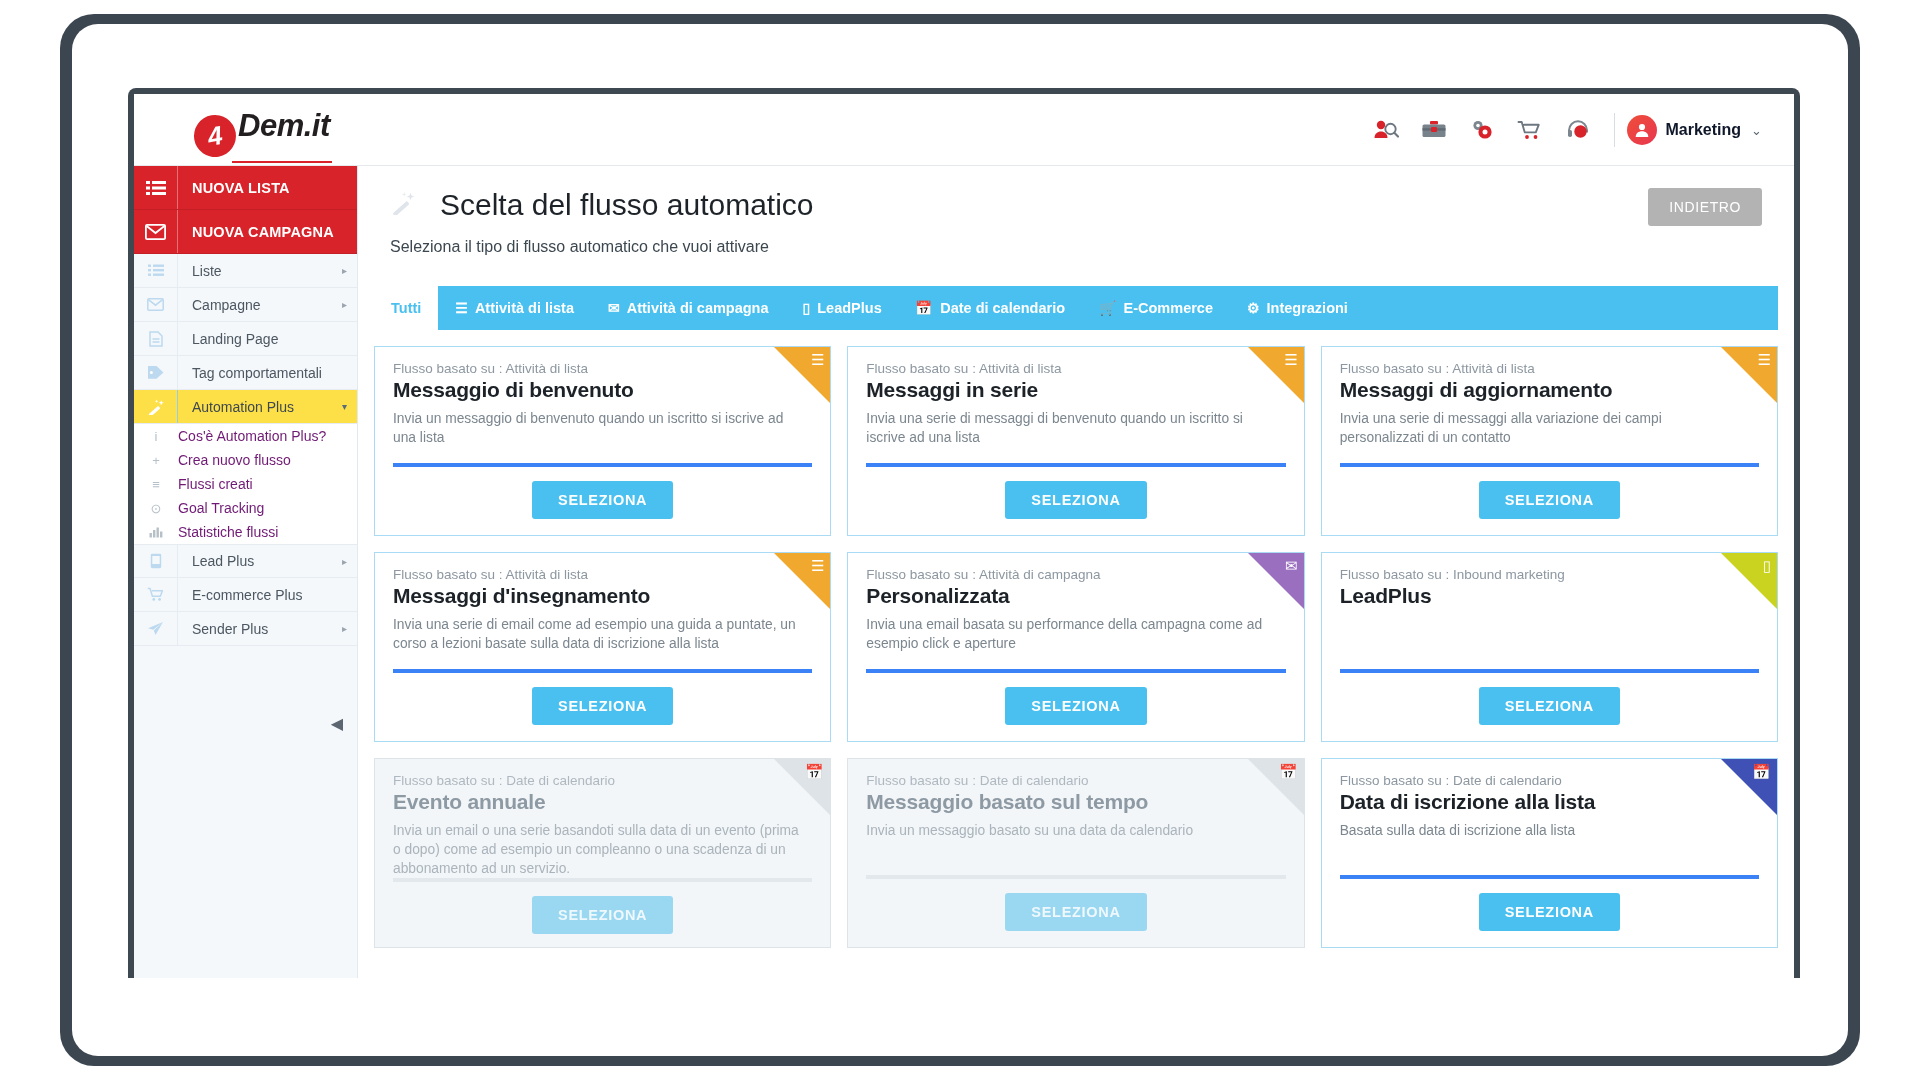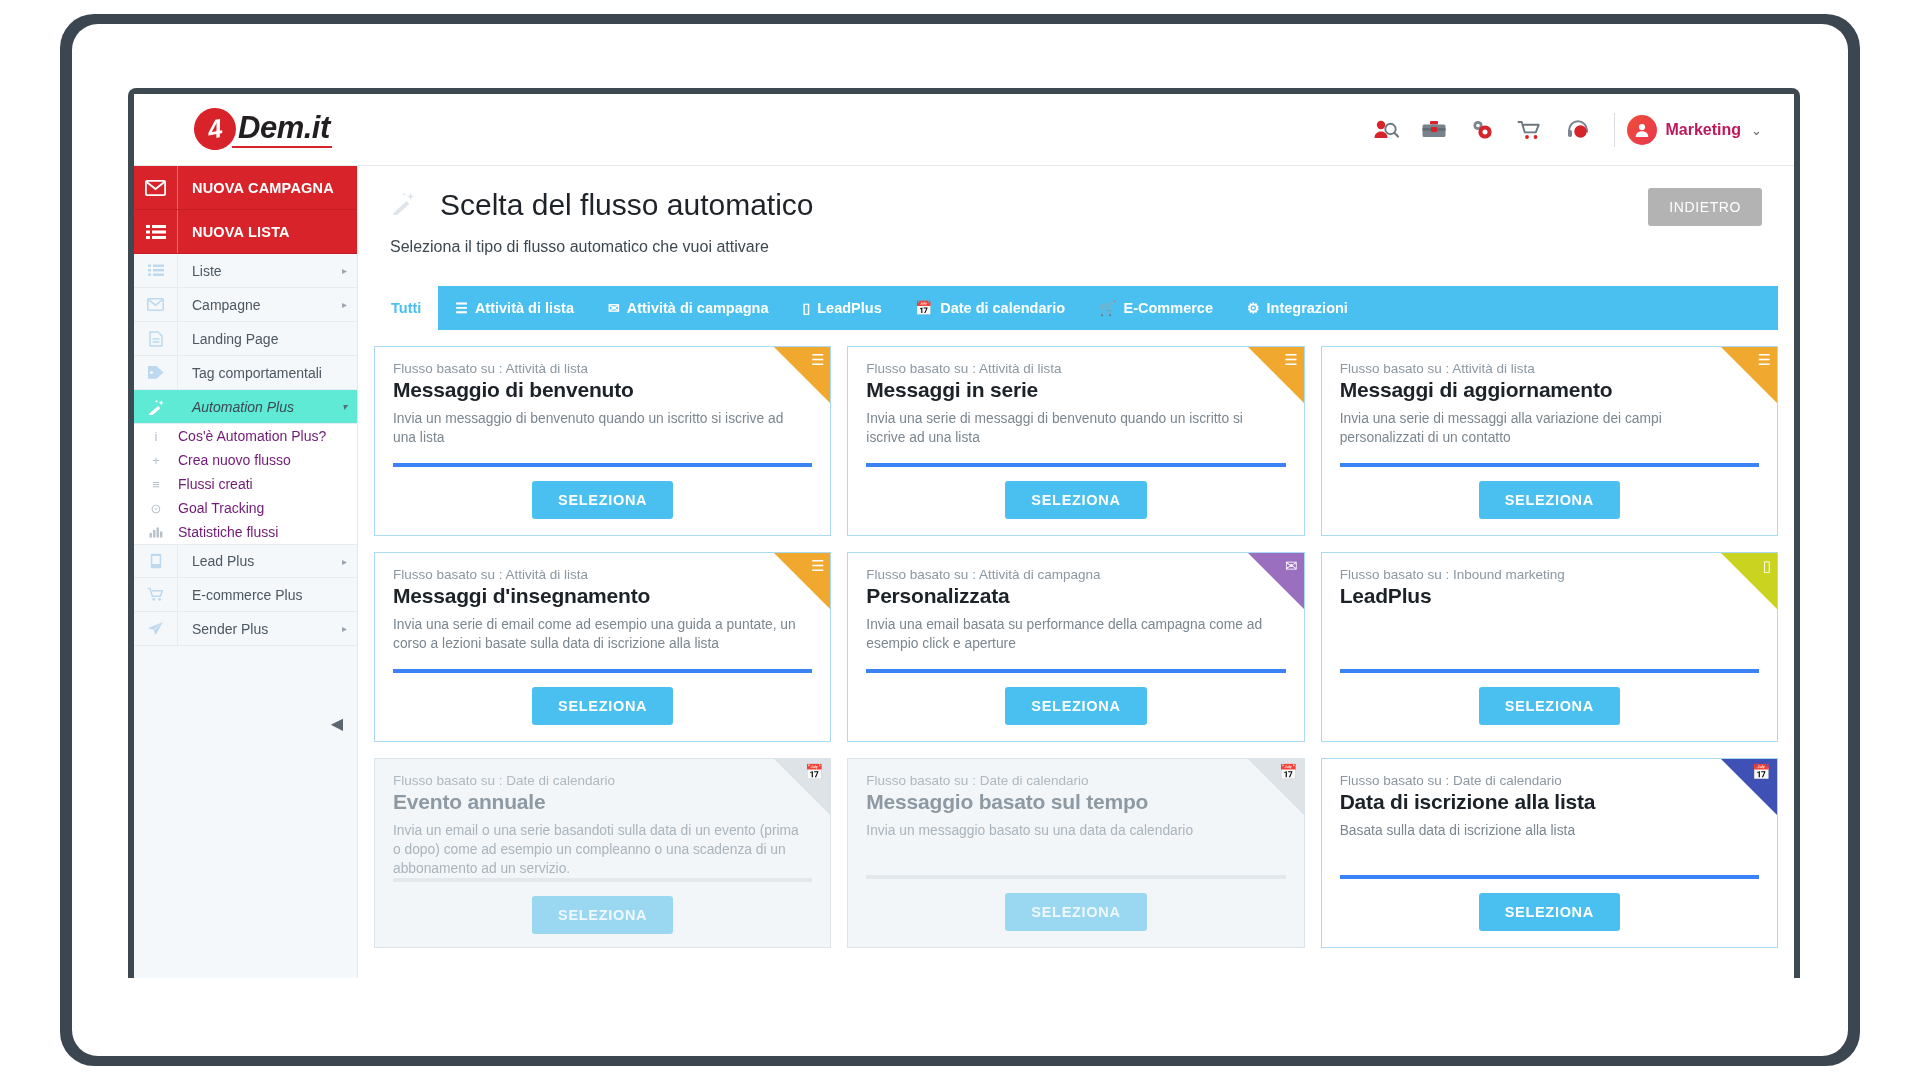--- a/index.html
+++ b/index.html
@@ -56,42 +56,42 @@
     display: flex; align-items: center; justify-content: center;
     font-weight: bold; font-size: 26px; font-style: italic;
     font-family: "Liberation Sans", sans-serif;
     transform: rotate(-10deg);
     margin-right: -4px;
   }
   .logo-word {
     font-size: 31px; font-style: italic; font-weight: bold;
     color: #231f20; letter-spacing: -0.5px;
     border-bottom: 2px solid #d8232a;
-    padding: 0 2px 0 6px;
+    padding: 0 2px 17px 6px;
   }
 
   #topbar-actions {
     position: absolute; right: 24px; top: 16px;
     display: flex; align-items: center; gap: 0px;
   }
   .tb-icon {
     width: 48px; height: 40px;
     display: flex; align-items: center; justify-content: center;
     cursor: pointer;
   }
   .tb-sep {
     width: 1px; height: 34px; background: #d9dde1; margin: 0 12px;
   }
   #user-chip { display: flex; align-items: center; gap: 9px; cursor: pointer; padding-right: 8px; }
   #user-avatar {
     width: 30px; height: 30px; border-radius: 50%;
     background: linear-gradient(135deg, #ef4e3a, #e8364f);
     display: flex; align-items: center; justify-content: center;
   }
-  #user-name { font-size: 16px; color: #be185d; font-weight: 600; }
+  #user-name { font-size: 16px; color: #0f172a; font-weight: 600; }
   .caret-dn { color: #5b6670; font-size: 13px; margin-left: 1px; }
 
   
   #sidebar {
     position: absolute; left: 0; top: 72px; width: 224px; height: 812px;
     background: #f4f8fb;
     border-right: 1px solid #e3e9ee;
   }
   .nav-primary {
     display: flex; align-items: stretch; height: 44px;
@@ -118,21 +118,21 @@
     color: #bcd9ef;
   }
   .nav-item .ni-label {
     display: flex; align-items: center; padding-left: 14px;
     font-size: 14px; color: #4c5761;
   }
   .nav-item .ni-arrow {
     position: absolute; right: 10px; top: 0; bottom: 0;
     display: flex; align-items: center; color: #9aa5af; font-size: 10px;
   }
-  .nav-item.active { background: #5eead4; font-style: italic; }
+  .nav-item.active { background: #fde047; }
   .nav-item.active .ni-ico { color: #ffffff; border-right-color: #94cdeb; }
   .nav-item.active .ni-label { color: #3d4852; }
   .nav-item.active .ni-arrow { color: #5a6b78; }
 
   .nav-sub {
     display: flex; align-items: stretch; height: 24px;
     color: #4a5560; cursor: pointer; background: #ffffff;
   }
   .nav-sub .ns-ico {
     width: 44px; display: flex; align-items: center; justify-content: center;
@@ -302,47 +302,47 @@
                 <path d="M2.7 16c0-3.7 2.8-5.8 6.3-5.8s6.3 2.1 6.3 5.8z" fill="#ffffff"></path>
               </svg>
             </div>
             <span id="user-name">Marketing</span>
             <span class="caret-dn">⌄</span>
           </div>
         </div>
       </div>
 
       <div id="sidebar">
-
-        <div class="nav-primary">
-          <div class="np-ico">
-            <svg width="21" height="16" viewBox="0 0 21 16">
-              <rect x="0.9" y="0.9" width="19.2" height="14.2" rx="1.2" fill="none" stroke="#ffffff" stroke-width="1.8"></rect>
-              <path d="M1.6 2 10.5 9 19.4 2" fill="none" stroke="#ffffff" stroke-width="1.8"></path>
-            </svg>
-          </div>
-          <div class="np-label">NUOVA CAMPAGNA</div>
-        </div>
 
         <div class="nav-primary">
           <div class="np-ico">
             <svg width="20" height="16" viewBox="0 0 20 16">
               <g fill="#ffffff">
                 <rect x="0" y="1" width="4" height="3"></rect>
                   <rect x="6" y="1" width="14" height="3"></rect>
                 <rect x="0" y="6.5" width="4" height="3"></rect>
                   <rect x="6" y="6.5" width="14" height="3"></rect>
                 <rect x="0" y="12" width="4" height="3"></rect>
                   <rect x="6" y="12" width="14" height="3"></rect>
               </g>
             </svg>
           </div>
           <div class="np-label">NUOVA LISTA</div>
         </div>
 
+        <div class="nav-primary">
+          <div class="np-ico">
+            <svg width="21" height="16" viewBox="0 0 21 16">
+              <rect x="0.9" y="0.9" width="19.2" height="14.2" rx="1.2" fill="none" stroke="#ffffff" stroke-width="1.8"></rect>
+              <path d="M1.6 2 10.5 9 19.4 2" fill="none" stroke="#ffffff" stroke-width="1.8"></path>
+            </svg>
+          </div>
+          <div class="np-label">NUOVA CAMPAGNA</div>
+        </div>
+
         <div class="nav-item">
           <div class="ni-ico">
             <svg width="16" height="13" viewBox="0 0 16 13">
               <g fill="currentColor">
                 <rect x="0" y="0.5" width="3" height="2.4"></rect>
                   <rect x="5" y="0.5" width="11" height="2.4"></rect>
                 <rect x="0" y="5" width="3" height="2.4"></rect>
                   <rect x="5" y="5" width="11" height="2.4"></rect>
                 <rect x="0" y="9.5" width="3" height="2.4"></rect>
                   <rect x="5" y="9.5" width="11" height="2.4"></rect>

